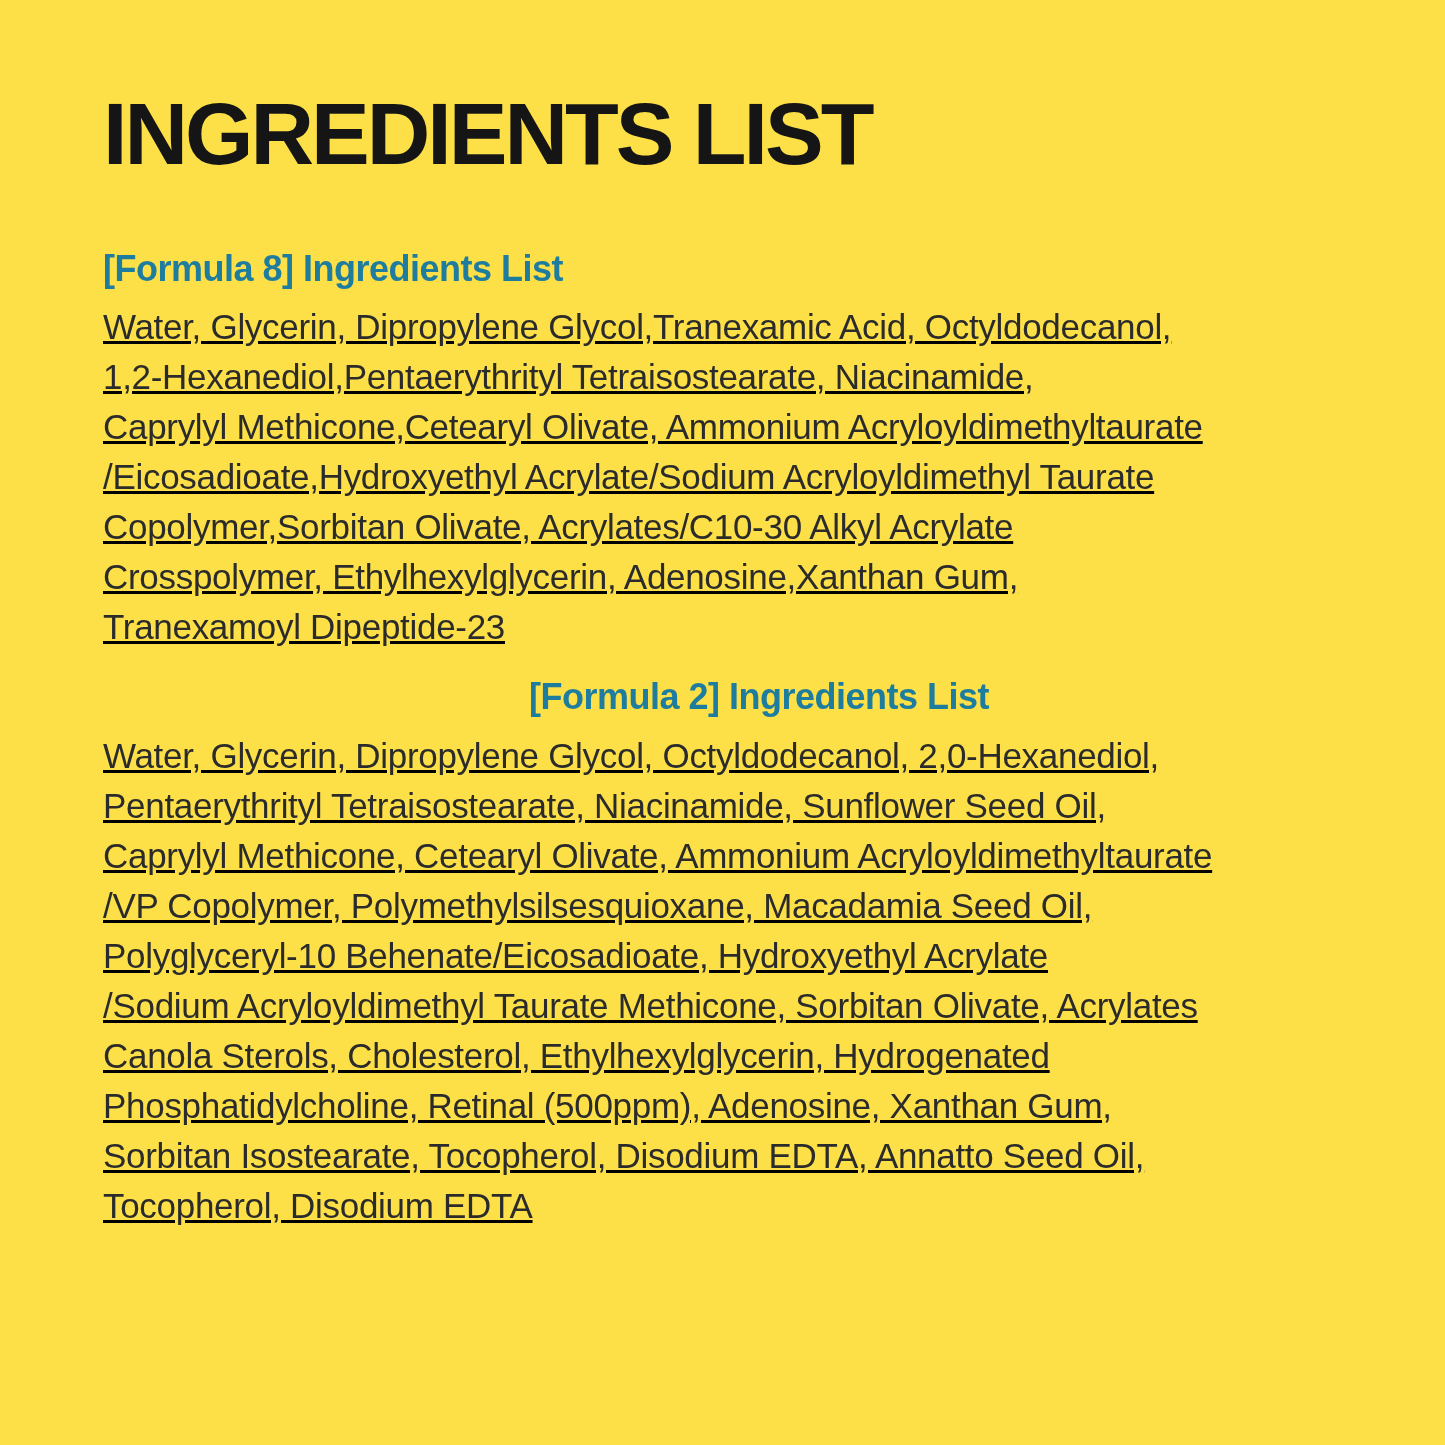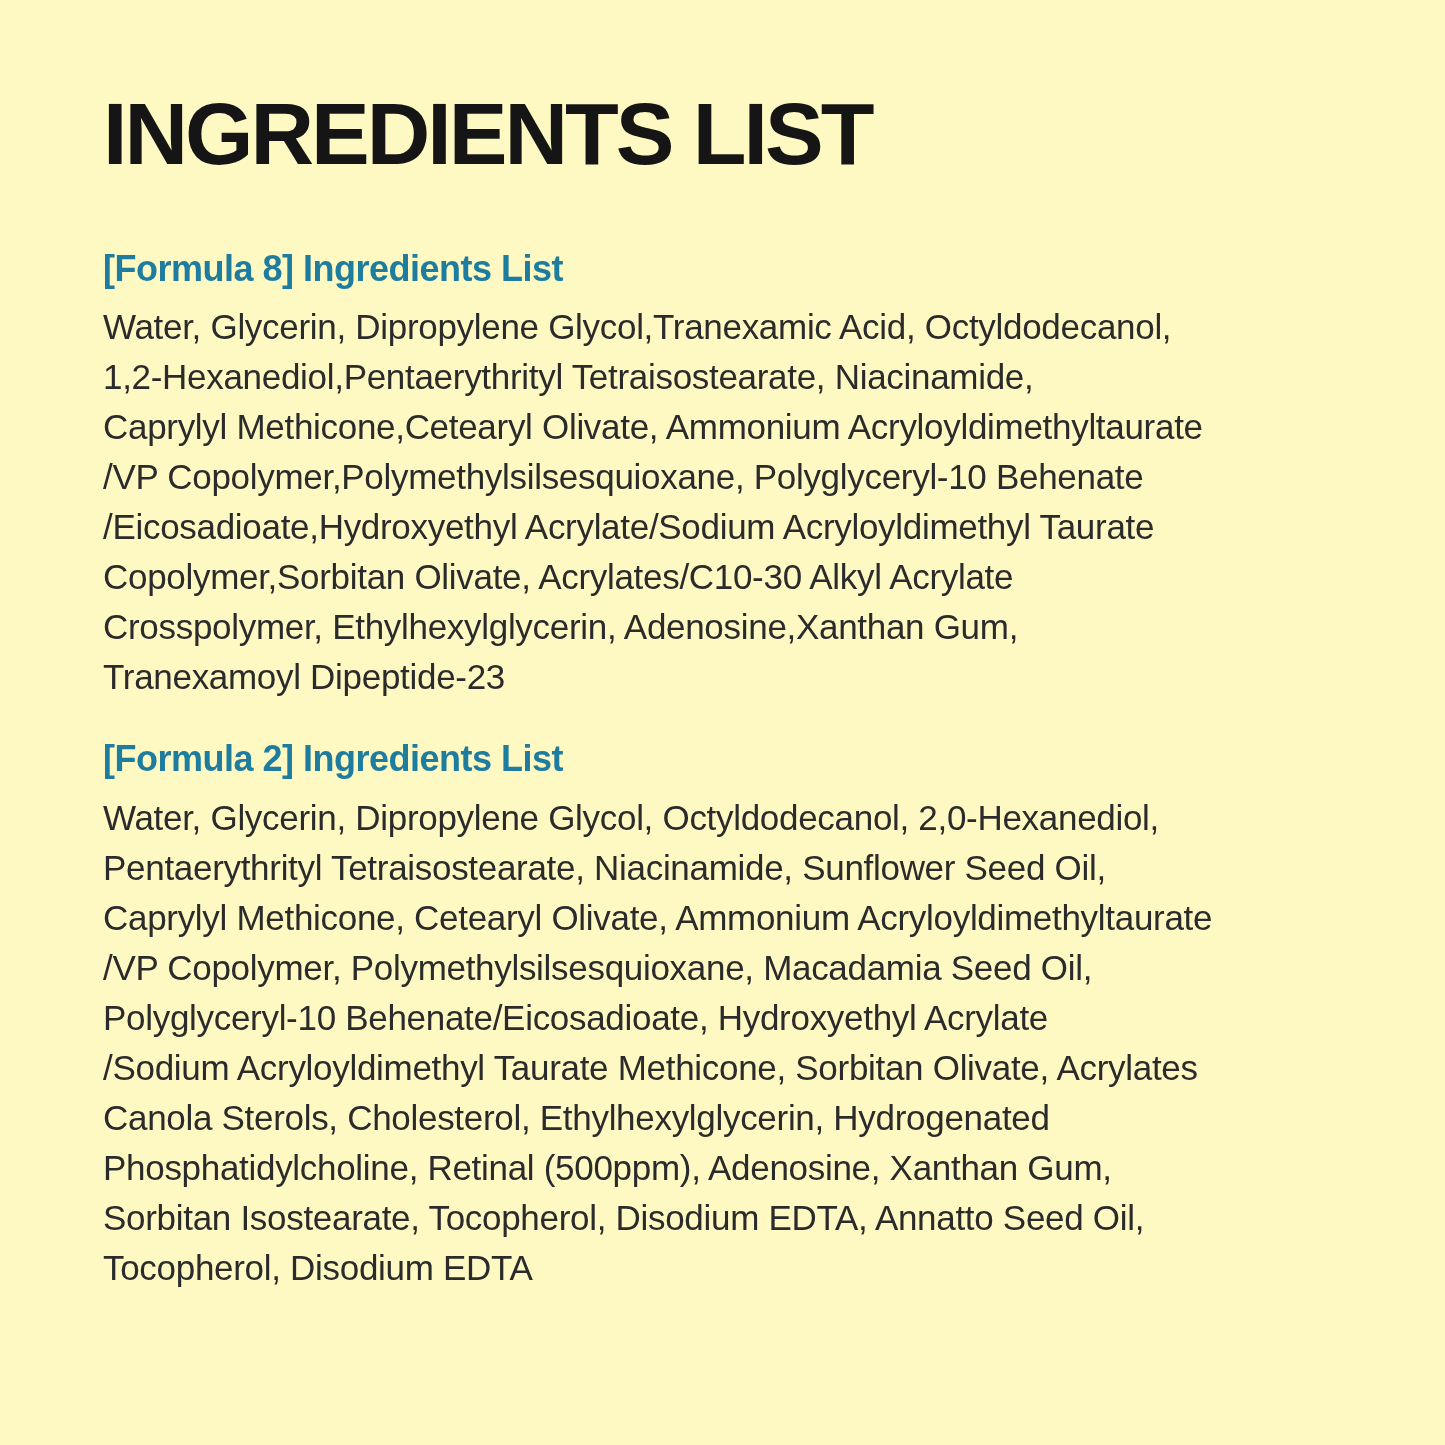--- a/index.html
+++ b/index.html
@@ -5,21 +5,21 @@
   html, body {
     margin: 0;
     padding: 0;
     background: #ffffff;
   }
   .page {
     position: relative;
     width: 1445px;
     height: 1445px;
     box-sizing: border-box;
-    background: #fef9c3;
+    background: #fde047;
     padding: 62px 30px 0 103px;
     overflow: hidden;
     font-family: "Liberation Sans", sans-serif;
   }
   .title {
     margin: 28px 0 0 0;
     font-size: 88px;
     line-height: 1.0;
     font-weight: 700;
     letter-spacing: -3px;
@@ -27,22 +27,22 @@
   }
   .section-heading {
     margin: 0;
     font-size: 36px;
     line-height: 1.15;
     font-weight: 700;
     letter-spacing: -0.5px;
     color: #1e7d9e;
   }
   .section-1 .section-heading { margin-top: 70px; }
-  .section-2 .section-heading { margin-top: 36px; }
-  .ingredient-lines { margin-top: 13px; }
+  .section-2 .section-heading { margin-top: 24px; text-align: center; }
+  .ingredient-lines { margin-top: 13px; text-decoration: underline; }
   .ingredient-line {
     margin: 0;
     font-size: 35px;
     line-height: 50px;
     font-weight: 400;
     letter-spacing: -0.3px;
     color: #2b2b2b;
     white-space: nowrap;
   }
 </style>
@@ -52,21 +52,20 @@
 <div class="page">
 
   <h1 class="title">INGREDIENTS LIST</h1>
 
   <section class="section-1">
     <h2 class="section-heading">[Formula 8] Ingredients List</h2>
     <div class="ingredient-lines">
       <p class="ingredient-line">Water, Glycerin, Dipropylene Glycol,Tranexamic Acid, Octyldodecanol,</p>
       <p class="ingredient-line">1,2-Hexanediol,Pentaerythrityl Tetraisostearate, Niacinamide,</p>
       <p class="ingredient-line">Caprylyl Methicone,Cetearyl Olivate, Ammonium Acryloyldimethyltaurate</p>
-      <p class="ingredient-line">/VP Copolymer,Polymethylsilsesquioxane, Polyglyceryl-10 Behenate</p>
       <p class="ingredient-line">/Eicosadioate,Hydroxyethyl Acrylate/Sodium Acryloyldimethyl Taurate</p>
       <p class="ingredient-line">Copolymer,Sorbitan Olivate, Acrylates/C10-30 Alkyl Acrylate</p>
       <p class="ingredient-line">Crosspolymer, Ethylhexylglycerin, Adenosine,Xanthan Gum,</p>
       <p class="ingredient-line">Tranexamoyl Dipeptide-23</p>
     </div>
   </section>
 
   <section class="section-2">
     <h2 class="section-heading">[Formula 2] Ingredients List</h2>
     <div class="ingredient-lines">

